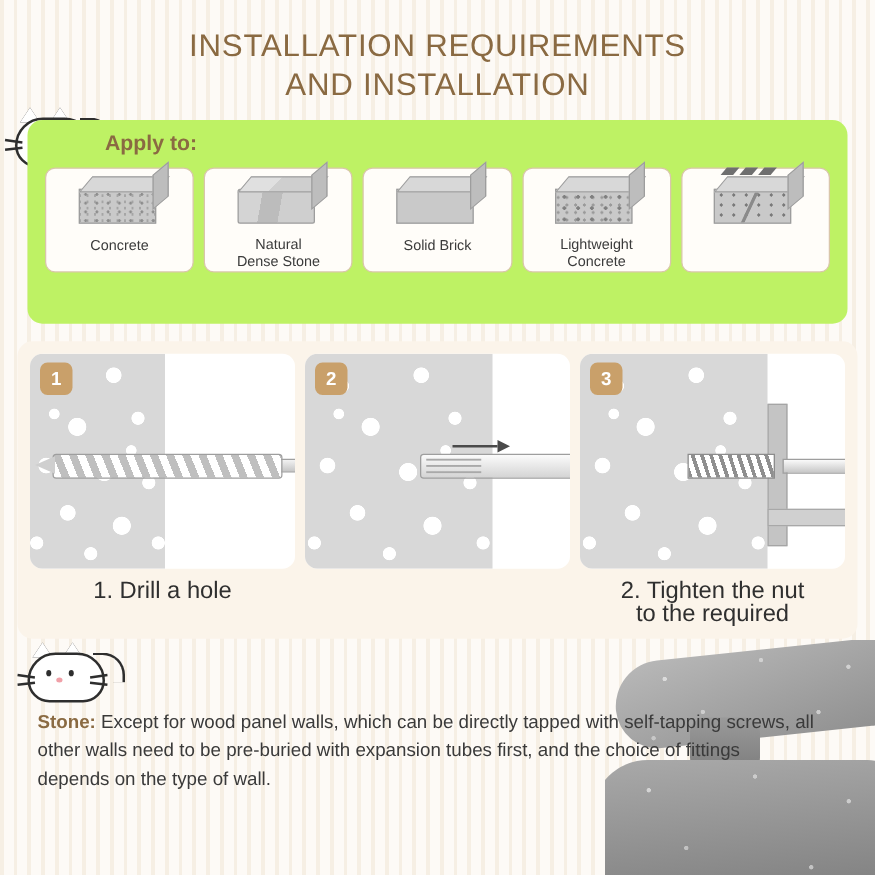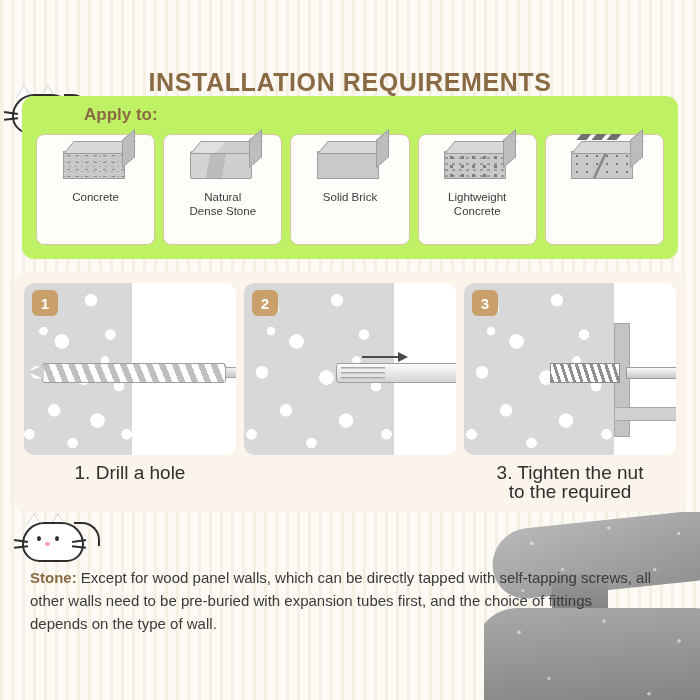--- a/index.html
+++ b/index.html
@@ -32,25 +32,24 @@
   
   .title-wrap {
     position: absolute;
     top: 22px;
     left: 0;
     right: 0;
     text-align: center;
   }
   .title-line {
     color: #8a6a42;
-    font-weight: bold;
+    font-weight: normal;
     font-size: 25px;
     letter-spacing: 0.6px;
     line-height: 31px;
-    margin-top: 45px;
   }
 
   
   .apply-panel {
     position: absolute;
     left: 22px;
     top: 96px;
     width: 656px;
     height: 163px;
     background: #bef264;
@@ -67,21 +66,21 @@
   .material-row {
     position: absolute;
     left: 14px;
     top: 38px;
     right: 14px;
     display: flex;
     gap: 8px;
   }
   .material-card {
     flex: 1 1 0;
-    height: 111px;
+    height: 84px;
     background: #fffdf9;
     border: 1px solid #d9c6aa;
     border-radius: 8px;
     display: flex;
     flex-direction: column;
     align-items: center;
     justify-content: flex-start;
     padding-top: 8px;
     box-sizing: border-box;
   }
@@ -621,21 +620,21 @@
       <div class="step-figure">
         <div class="step-badge">3</div>
         <div class="wall wide"></div>
         <div class="plate"></div>
         <div class="plate-arm"></div>
         <div class="screw-thread"></div>
         <div class="screw-shaft"></div>
 
       </div>
       <div class="step-caption">
-        <span>3. Tighten the nut</span><br>
+        <span>2. Tighten the nut</span><br>
         <span>to the required</span>
       </div>
     </div>
 
   </div>
 </div>
 
 <div class="cat cat-2">
   <div class="cat-ear l"></div>
   <div class="cat-ear r"></div>

